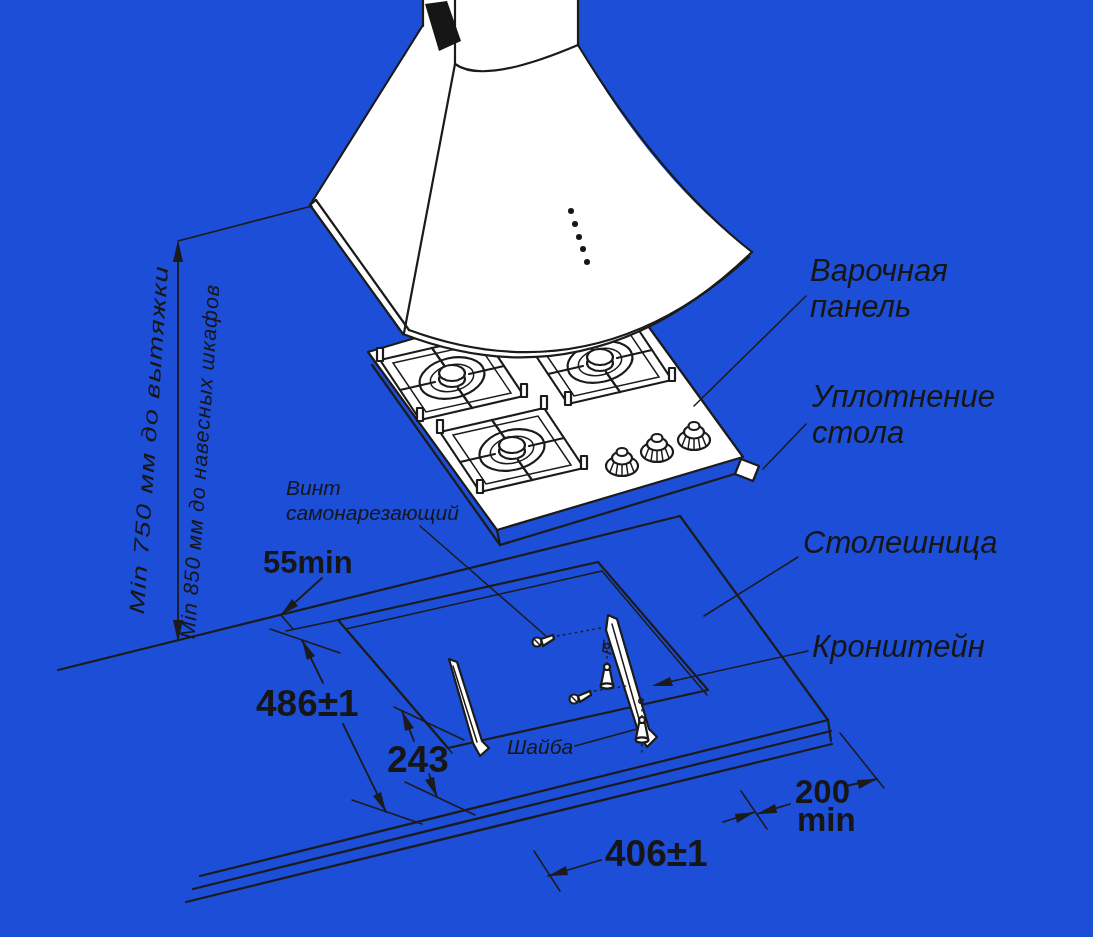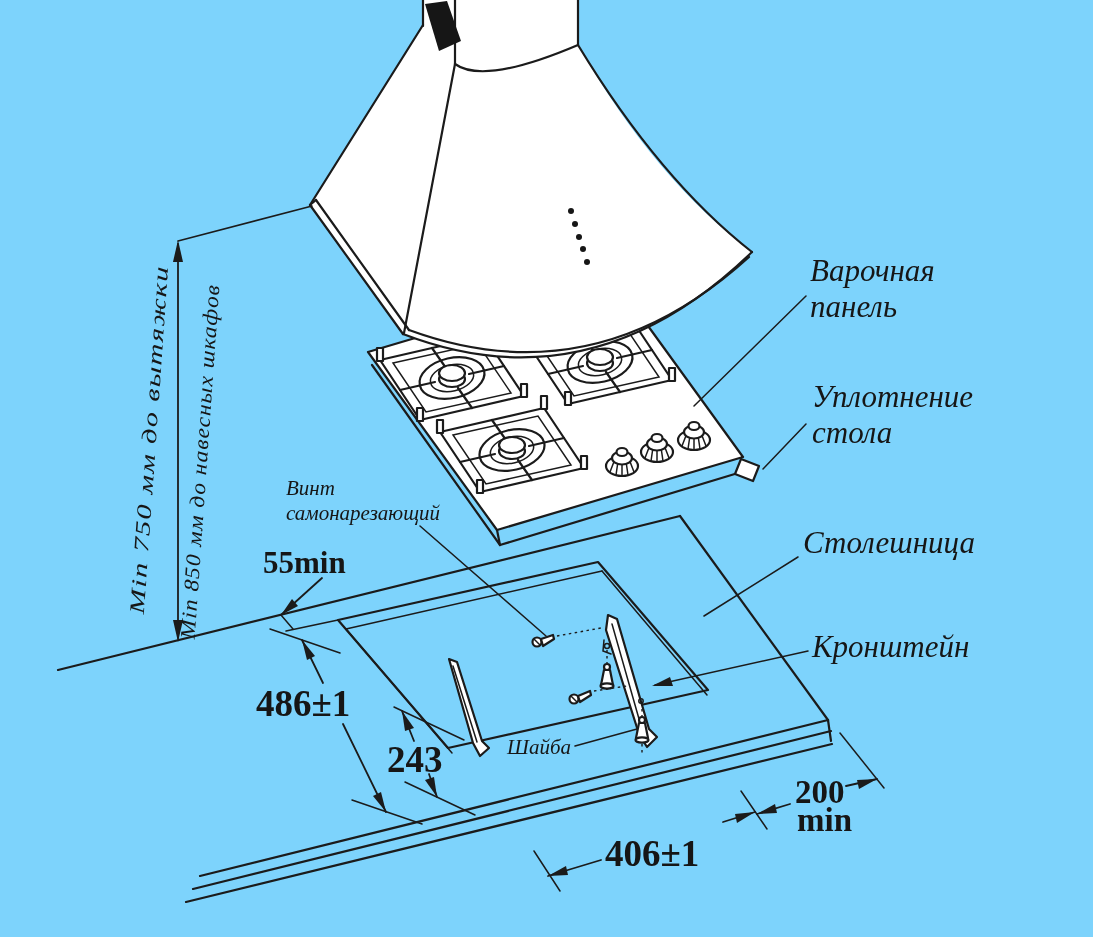--- a/index.html
+++ b/index.html
@@ -1,17 +1,17 @@
 <!DOCTYPE html>
 <html><head>
 <meta charset="utf-8">
 <style>
   html,body{margin:0;padding:0;background:#e8e8e8;}
-  .stage{position:relative;width:1093px;height:937px;background:#7dd3fc;overflow:hidden;
-         font-family:Liberation Serif, serif;}
+  .stage{position:relative;width:1093px;height:937px;background:#1d4ed8;overflow:hidden;
+         font-family:Liberation Sans, sans-serif;}
   svg{position:absolute;left:0;top:0;}
   .outline{fill:none;stroke:#1b1b1b;stroke-width:2.2;stroke-linecap:round;stroke-linejoin:round;}
   .thin{fill:none;stroke:#1b1b1b;stroke-width:1.5;stroke-linecap:round;}
   .dim{fill:none;stroke:#1b1b1b;stroke-width:1.8;stroke-linecap:round;}
   .dotted{fill:none;stroke:#1b1b1b;stroke-width:1.4;stroke-dasharray:2.5 3.5;}
   .arrow{fill:#1b1b1b;stroke:none;}
   .whitefill{fill:#ffffff;stroke:none;}
   .part{fill:#ffffff;stroke:#1b1b1b;stroke-width:2.2;stroke-linejoin:round;}
   text{fill:#161616;}
   .lbl{font-style:italic;font-size:31px;}

